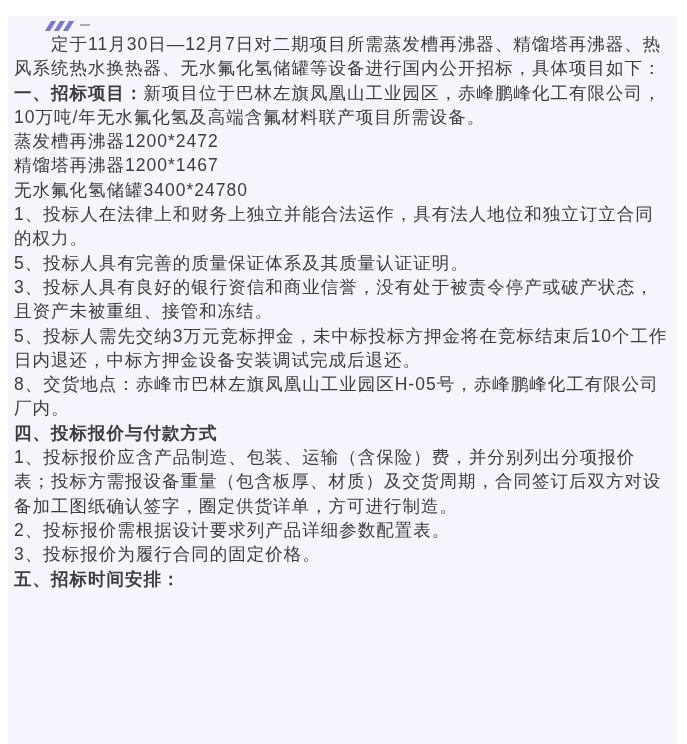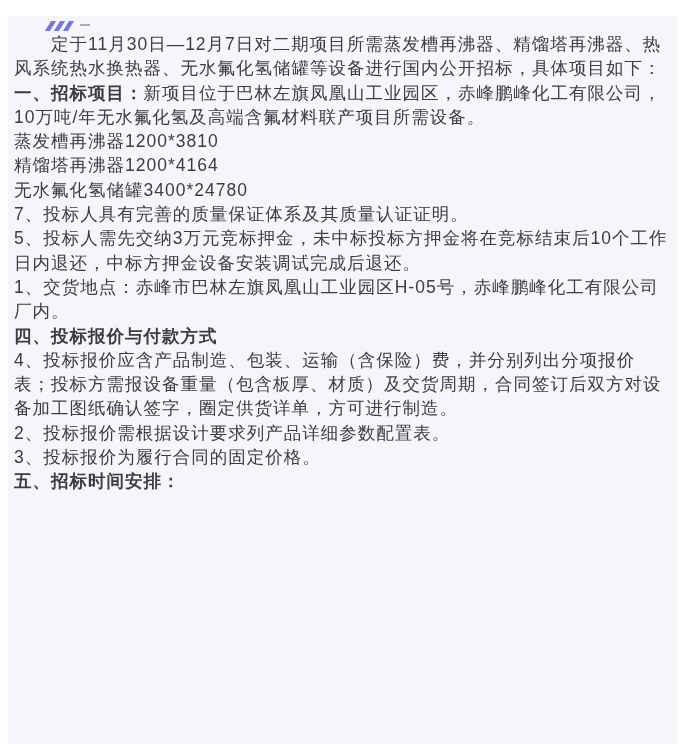--- a/index.html
+++ b/index.html
@@ -77,29 +77,31 @@
     <i class="s"></i>
     <i class="s"></i>
     <i class="s"></i>
     <i class="d"></i>
   </div>
 
   <p class="indent">定于11月30日—12月7日对二期项目所需蒸发槽再沸器、精馏塔再沸器、热风系统热水换热器、无水氟化氢储罐等设备进行国内公开招标，具体项目如下：</p>
 
   <p><b class="hd">一、招标项目：</b><span>新项目位于巴林左旗凤凰山工业园区，赤峰鹏峰化工有限公司，10万吨/年无水氟化氢及高端含氟材料联产项目所需设备。</span></p>
 
-  <p>蒸发槽再沸器1200*3810</p>
-  <p>精馏塔再沸器1200*4164</p>
+  <p>蒸发槽再沸器1200*2472</p>
+  <p>精馏塔再沸器1200*1467</p>
   <p>无水氟化氢储罐3400*24780</p>
 
-  <p>7、投标人具有完善的质量保证体系及其质量认证证明。</p>
+  <p>1、投标人在法律上和财务上独立并能合法运作，具有法人地位和独立订立合同的权力。</p>
+  <p>5、投标人具有完善的质量保证体系及其质量认证证明。</p>
+  <p>3、投标人具有良好的银行资信和商业信誉，没有处于被责令停产或破产状态，且资产未被重组、接管和冻结。</p>
   <p>5、投标人需先交纳3万元竞标押金，未中标投标方押金将在竞标结束后10个工作日内退还，中标方押金设备安装调试完成后退还。</p>
 
-  <p>1、交货地点：赤峰市巴林左旗凤凰山工业园区H-05号，赤峰鹏峰化工有限公司厂内。</p>
+  <p>8、交货地点：赤峰市巴林左旗凤凰山工业园区H-05号，赤峰鹏峰化工有限公司厂内。</p>
 
   <p><b class="hd">四、投标报价与付款方式</b></p>
-  <p>4、投标报价应含产品制造、包装、运输（含保险）费，并分别列出分项报价表；投标方需报设备重量（包含板厚、材质）及交货周期，合同签订后双方对设备加工图纸确认签字，圈定供货详单，方可进行制造。</p>
+  <p>1、投标报价应含产品制造、包装、运输（含保险）费，并分别列出分项报价表；投标方需报设备重量（包含板厚、材质）及交货周期，合同签订后双方对设备加工图纸确认签字，圈定供货详单，方可进行制造。</p>
   <p>2、投标报价需根据设计要求列产品详细参数配置表。</p>
   <p>3、投标报价为履行合同的固定价格。</p>
 
   <p><b class="hd">五、招标时间安排：</b></p>
 
 </main>
 
 </body></html>

